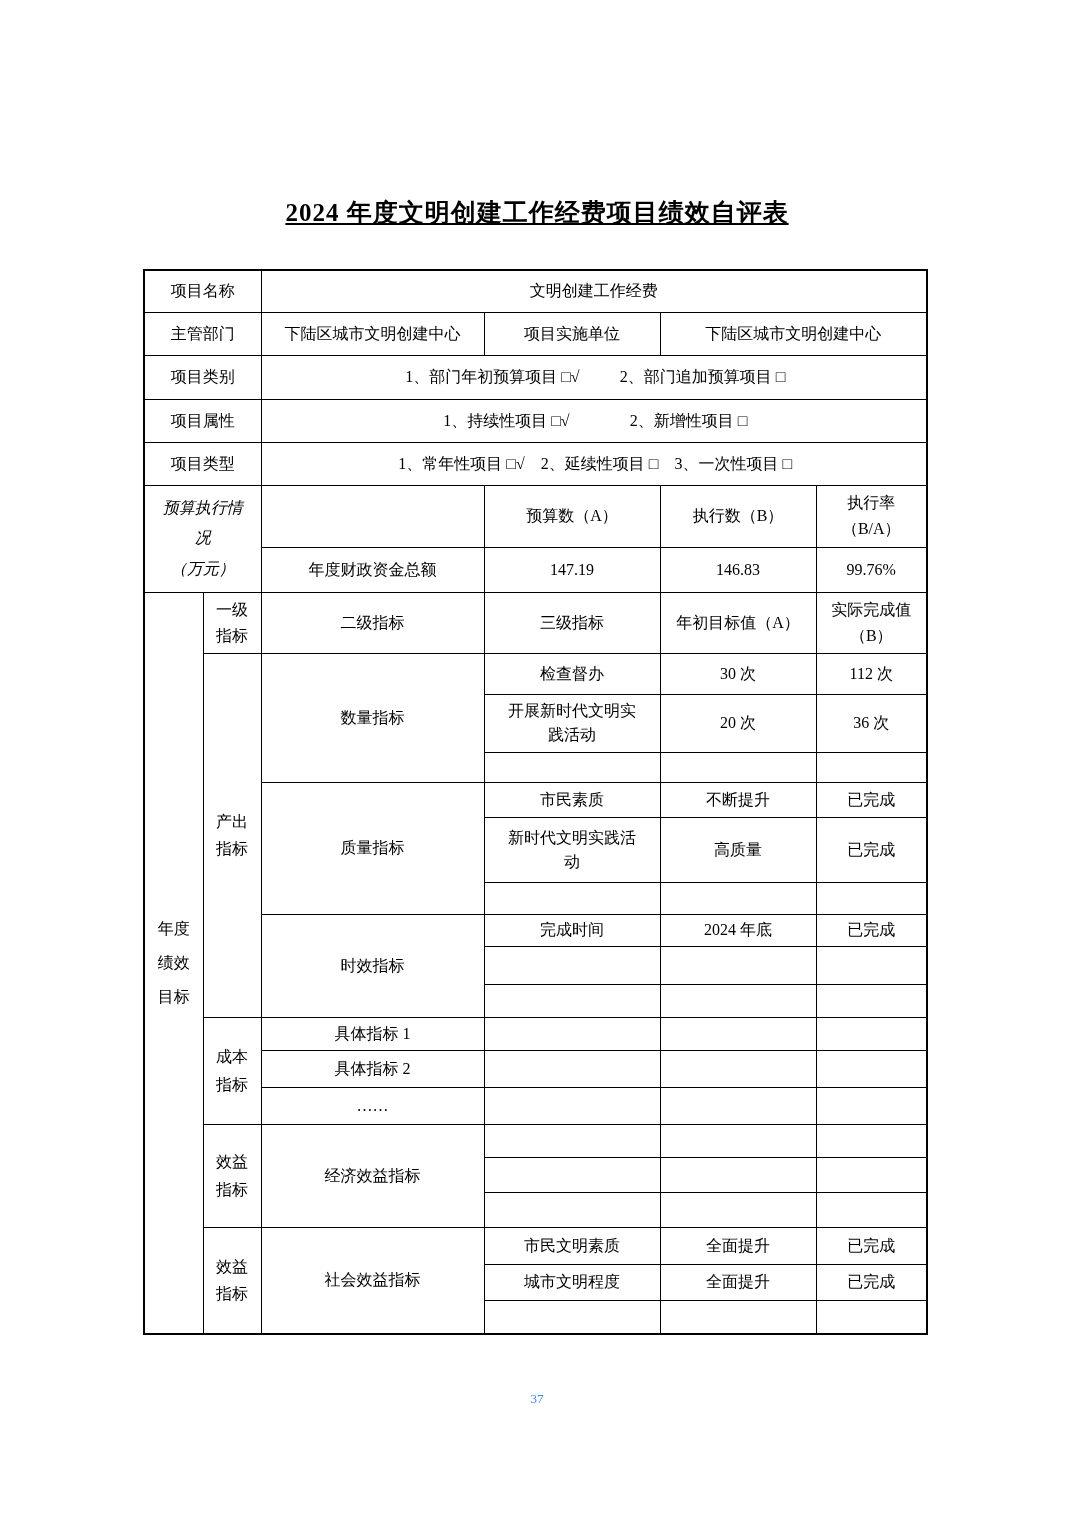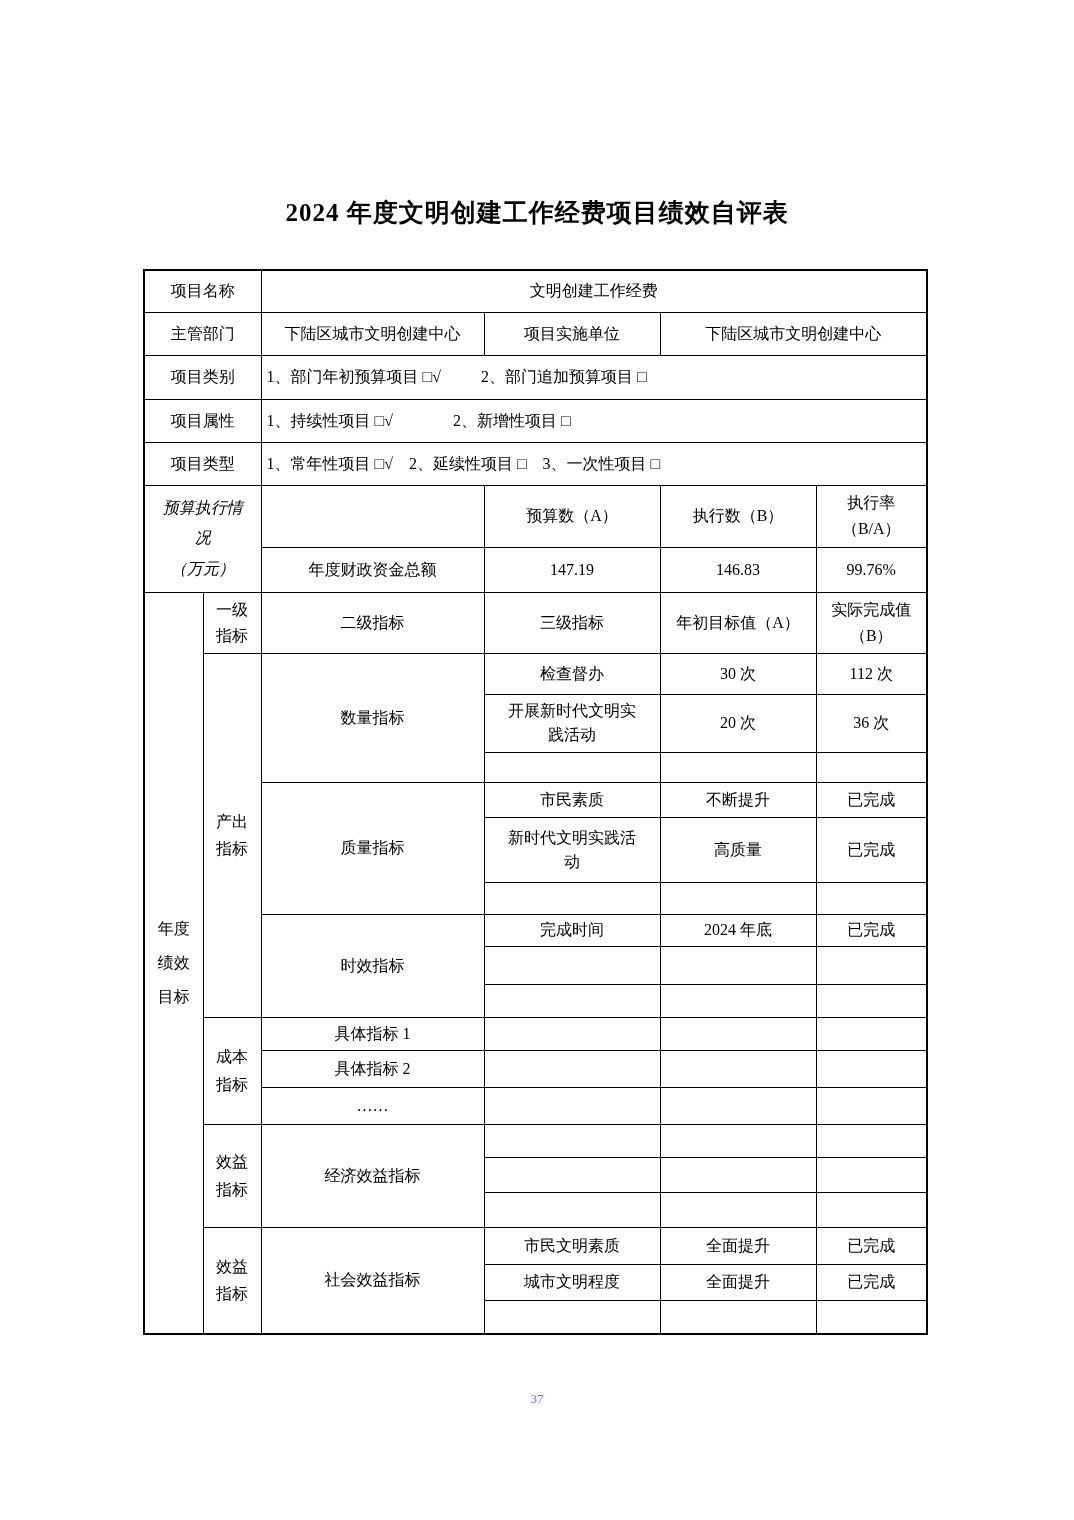--- a/index.html
+++ b/index.html
@@ -4,36 +4,36 @@
 <style>
   html,body{margin:0;padding:0;}
   body{
     width:1074px;height:1520px;background:#ffffff;color:#000;
     font-family:"Liberation Serif","DejaVu Serif",serif;
     position:relative;overflow:hidden;
   }
   .doc-title{
     margin:0;padding-top:198px;width:1074px;
     text-align:center;font-size:25px;font-weight:bold;
-    letter-spacing:1px;line-height:1.2;
+    letter-spacing:1px;line-height:1.2;text-decoration:underline;
   }
   table.main{
     border-collapse:collapse;table-layout:fixed;
     margin:41px 12px 0 143px;width:783px;
     border:2px solid #000;
   }
   td{
     border:1px solid #000;
     font-size:16px;line-height:1.5;
     text-align:center;vertical-align:middle;
     padding:1px 2px;overflow:hidden;
     white-space:pre-line;
   }
   td.opts{
-    text-align:left;white-space:pre-wrap;padding-left:5px;
+    text-align:center;white-space:pre-wrap;padding-left:5px;
   }
   td.side{line-height:2.1;}
   td.lvl1{line-height:1.7;}
   td.budget-label{line-height:1.9;font-style:italic;}
   td.hdr{line-height:1.6;}
   .page-number{
     width:1074px;text-align:center;margin-top:56px;
     font-size:13px;color:#3b82f6;
   }
 </style>

